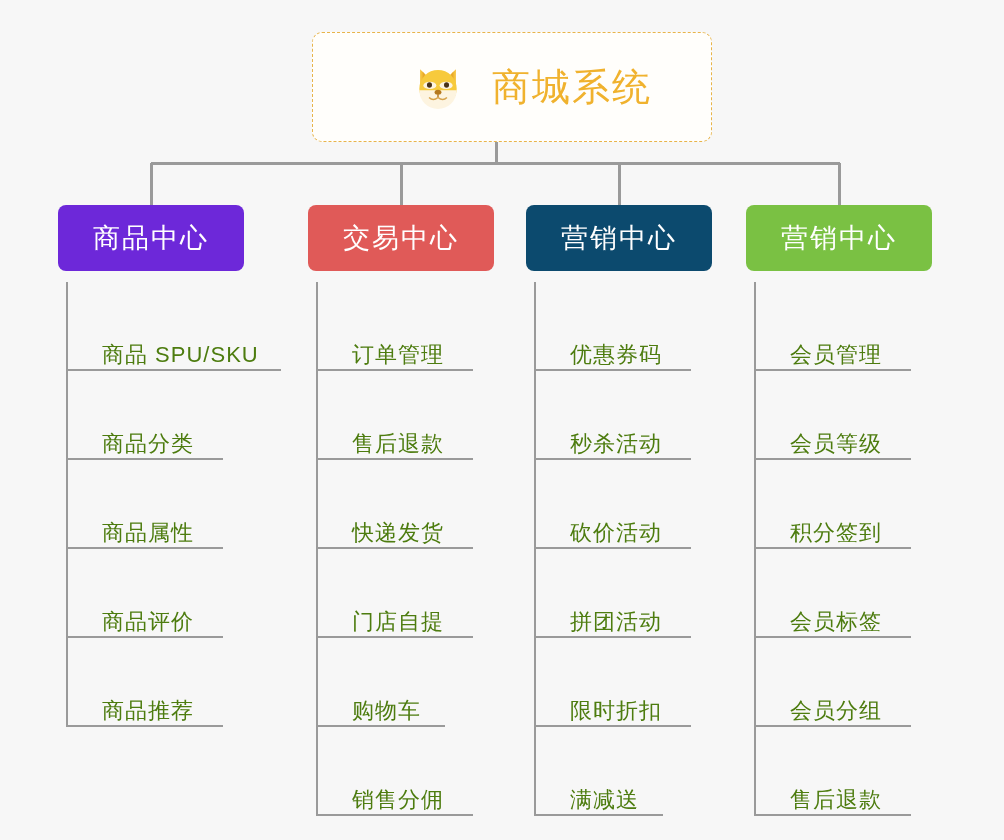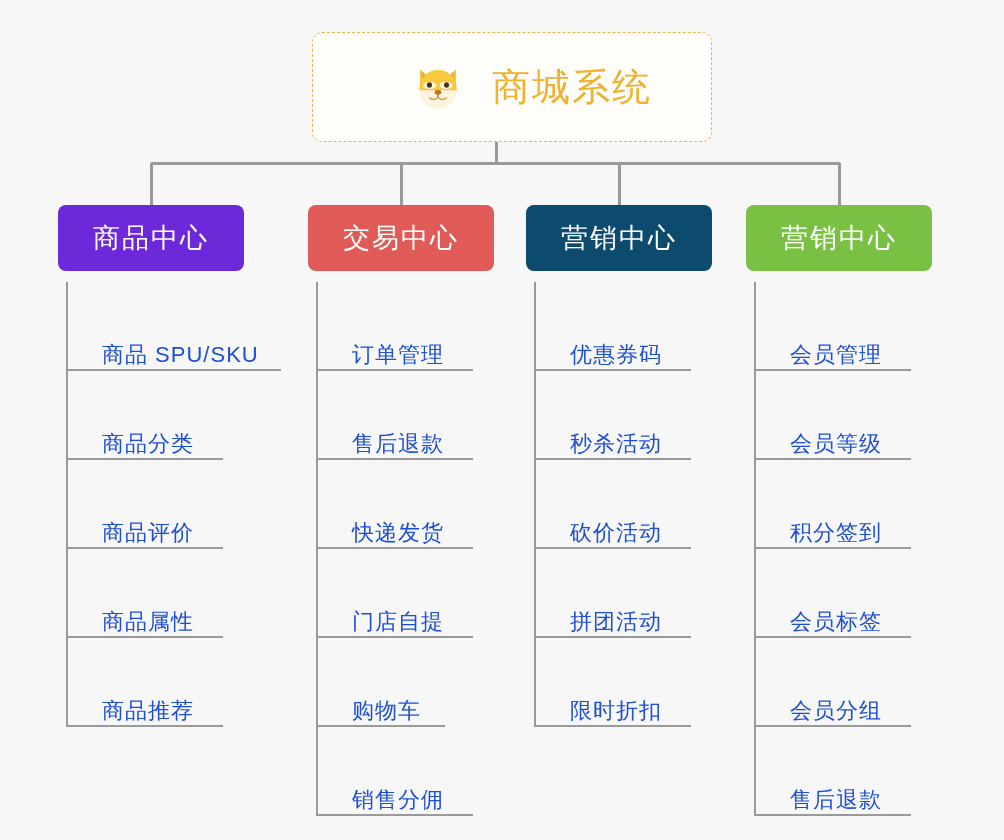--- a/index.html
+++ b/index.html
@@ -94,21 +94,21 @@
     position: relative;
     height: 89px;
     box-sizing: border-box;
     display: flex;
     align-items: flex-end;
     padding-left: 36px;
     padding-bottom: 4px;
   }
   .leaf-label {
     font-size: 22px;
-    color: #1d4ed8;
+    color: #4d7c0f;
     letter-spacing: 1px;
     line-height: 1.1;
     white-space: nowrap;
   }
   .leaf-underline {
     position: absolute;
     left: 2px;
     bottom: 0;
     height: 2px;
     background: #9a9a9a;
@@ -162,25 +162,25 @@
       <div class="spine"></div>
       <div class="leaf">
         <span class="leaf-label">商品 SPU/SKU</span>
         <span class="leaf-underline" style="width: 213px;"></span>
       </div>
       <div class="leaf">
         <span class="leaf-label">商品分类</span>
         <span class="leaf-underline" style="width: 155px;"></span>
       </div>
       <div class="leaf">
+        <span class="leaf-label">商品属性</span>
+        <span class="leaf-underline" style="width: 155px;"></span>
+      </div>
+      <div class="leaf">
         <span class="leaf-label">商品评价</span>
-        <span class="leaf-underline" style="width: 155px;"></span>
-      </div>
-      <div class="leaf">
-        <span class="leaf-label">商品属性</span>
         <span class="leaf-underline" style="width: 155px;"></span>
       </div>
       <div class="leaf">
         <span class="leaf-label">商品推荐</span>
         <span class="leaf-underline" style="width: 155px;"></span>
       </div>
     </div>
   </div>
 
   <div class="branch" id="branch-1">
@@ -231,20 +231,24 @@
         <span class="leaf-underline" style="width: 155px;"></span>
       </div>
       <div class="leaf">
         <span class="leaf-label">拼团活动</span>
         <span class="leaf-underline" style="width: 155px;"></span>
       </div>
       <div class="leaf">
         <span class="leaf-label">限时折扣</span>
         <span class="leaf-underline" style="width: 155px;"></span>
       </div>
+      <div class="leaf">
+        <span class="leaf-label">满减送</span>
+        <span class="leaf-underline" style="width: 127px;"></span>
+      </div>
     </div>
   </div>
 
   <div class="branch" id="branch-3">
     <div class="branch-header" style="background: rgb(122, 193, 67);">营销中心</div>
     <div class="branch-items">
       <div class="spine"></div>
       <div class="leaf">
         <span class="leaf-label">会员管理</span>
         <span class="leaf-underline" style="width: 155px;"></span>

